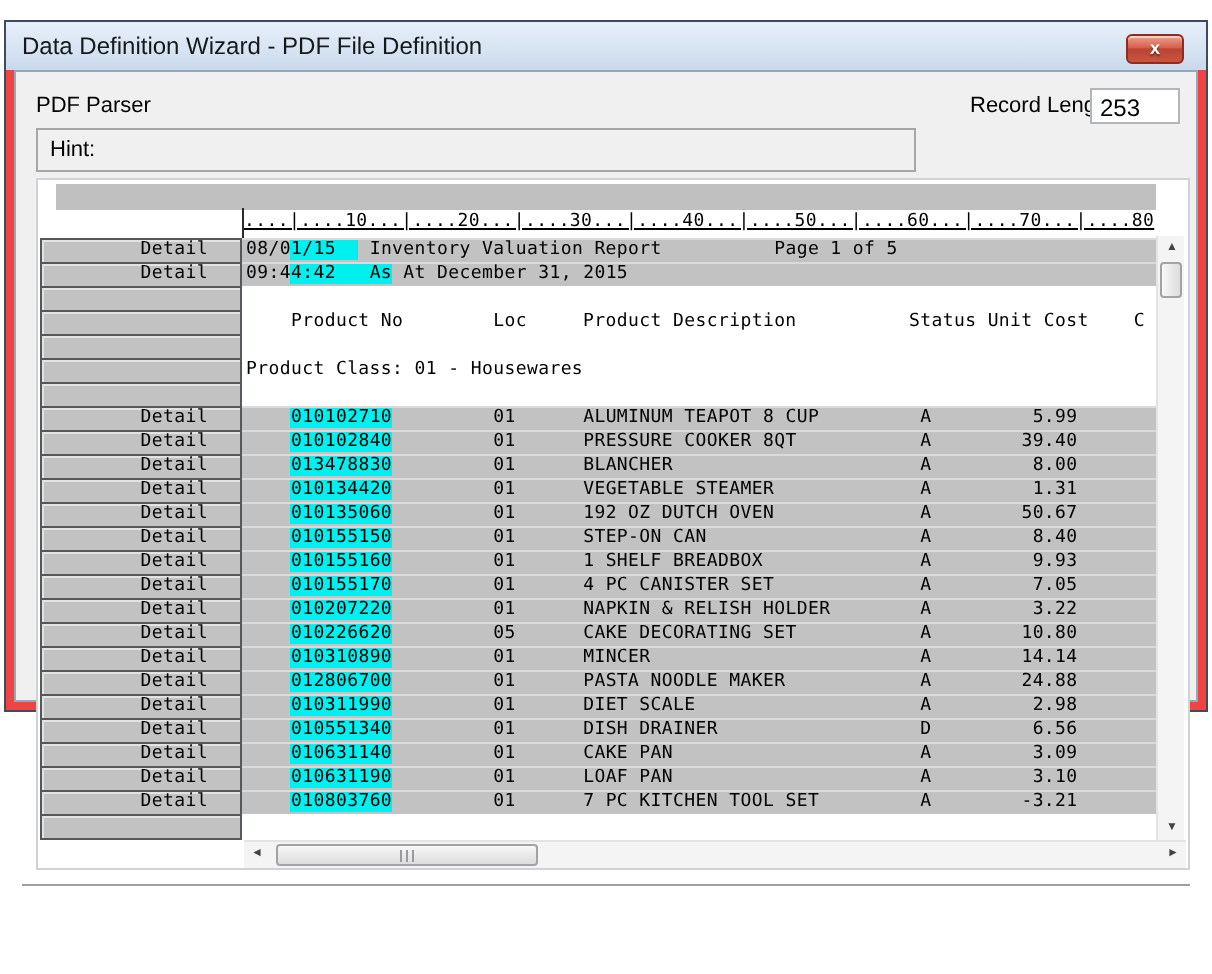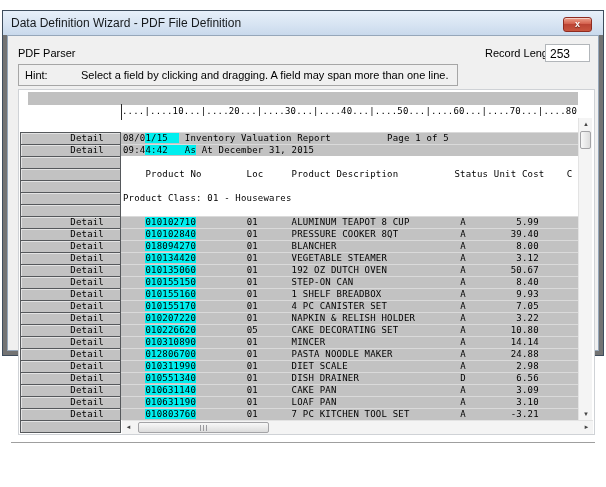--- a/index.html
+++ b/index.html
@@ -1,19 +1,19 @@
 <!DOCTYPE html>
 <html><head>
 <meta charset="utf-8">
 <style>
   html,body{margin:0;padding:0;background:#ffffff;width:606px;height:487px;overflow:hidden;
     font-family:"Liberation Sans",sans-serif;-webkit-font-smoothing:antialiased;}
   *{box-sizing:border-box;}
   .window{position:absolute;left:2px;top:10px;width:602px;height:346px;
-    border:1px solid #3e4d5d;background:#737373;}
+    border:1px solid #3e4d5d;background:#ef4444;}
   .titlebar{position:absolute;left:0;top:0;right:0;height:24px;
     background:linear-gradient(#e7f0fa,#d6e3f2 60%,#c9d9ec);}
   .title{position:absolute;left:8px;top:5px;font-size:12px;color:#15191c;white-space:nowrap;}
   .close-btn{position:absolute;right:11px;top:6px;width:29px;height:15px;border:1px solid #8f2b20;border-radius:3px;
     background:linear-gradient(#eda28c,#d4604d 45%,#bb4434 50%,#c8553f);
     box-shadow:inset 0 1px 0 rgba(255,255,255,.5);text-align:center;}
   .close-btn span{font-size:9px;font-weight:bold;color:#fff;line-height:13px;display:block;
     text-shadow:0 1px 1px rgba(0,0,0,.45);}
   .client{position:absolute;left:4px;right:4px;top:24px;bottom:4px;background:#f0f0f0;
     border:1px solid #96a7ba;}
@@ -24,23 +24,23 @@
   .combo .arr{position:absolute;right:4px;top:3px;font-size:7px;color:#333;}
   .rl-input{position:absolute;left:537px;top:8px;width:45px;height:18px;background:#fff;
     border:1px solid #b2b6ba;font-size:12px;padding:2px 0 0 4px;color:#000;}
   .hint-box{position:absolute;left:10px;top:28px;width:440px;height:22px;border:1px solid #a6a6a6;background:#f0f0f0;}
   .hint-box .h1{position:absolute;left:6px;top:4px;font-size:11px;}
   .hint-box .h2{position:absolute;left:62px;top:4px;font-size:11px;white-space:nowrap;}
   
   .grid{position:absolute;left:10px;top:53px;width:577px;height:346px;background:#fff;border:1px solid #cfd2d6;}
   .mono{font-family:"DejaVu Sans Mono",monospace;font-size:9px;letter-spacing:0.2px;color:#000;}
   .strip{position:absolute;left:9px;top:2px;width:550px;height:13px;background:#c0c0c0;}
-  .ruler{position:absolute;left:103px;top:15px;height:13px;margin:0;line-height:13px;white-space:pre;overflow:hidden;width:456px;}
+  .ruler{position:absolute;left:103px;top:15px;height:13px;margin:0;line-height:13px;white-space:pre;overflow:hidden;width:456px;text-decoration:underline;}
   .vline{position:absolute;left:102px;top:14px;width:1px;height:16px;background:#2a2a2a;}
-  .rows{position:absolute;left:1px;top:42px;width:573px;height:300px;}
+  .rows{position:absolute;left:1px;top:29px;width:573px;height:300px;}
   .grow{position:absolute;left:0;width:573px;height:12px;}
   .rlabel{position:absolute;left:0;top:0;width:101px;height:13px;background:#c2c2c2;
     border:1px solid #55585b;box-shadow:inset 1px 1px 0 rgba(255,255,255,.55);
     font-family:"DejaVu Sans Mono",monospace;font-size:9px;letter-spacing:0.2px;
     text-align:right;padding-right:16px;line-height:11px;color:#000;}
   .rcontent{position:absolute;left:101px;top:0;width:458px;height:12px;margin:0;
     line-height:12px;white-space:pre;overflow:hidden;padding-left:2px;}
   .grow.shade .rcontent{background:#c2c2c2;box-shadow:inset 0 1px 0 rgba(255,255,255,.4);}
   .hl{background:#00efef;}
   
@@ -75,21 +75,20 @@
     </div>
   </div>
   <div class="client">
 
     <span class="lbl" style="left:10px;top:11px;">PDF Parser</span>
     <span class="lbl" style="left:477px;top:11px;">Record Length</span>
     <div class="rl-input">253</div>
 
     <div class="hint-box">
       <span class="h1">Hint:</span>
-      <span class="h2">Select a field by clicking and dragging. A field may span more than one line.</span>
     </div>
 
     <div class="grid">
       <div class="strip"></div>
       <pre class="ruler mono">....|....10...|....20...|....30...|....40...|....50...|....60...|....70...|....80</pre>
       <div class="vline"></div>
       <div class="rows" id="rows">
           <div class="grow shade" style="top: 0px;">
             <div class="rlabel">Detail</div>
             <pre class="rcontent mono"><span>08/0</span><span class="hl">1/15  </span><span> Inventory Valuation Report          Page 1 of 5</span></pre>
@@ -121,25 +120,25 @@
           <div class="grow shade" style="top: 84px;">
             <div class="rlabel">Detail</div>
             <pre class="rcontent mono"><span>    </span><span class="hl">010102710</span><span>         01      ALUMINUM TEAPOT 8 CUP         A         5.99</span></pre>
           </div>
           <div class="grow shade" style="top: 96px;">
             <div class="rlabel">Detail</div>
             <pre class="rcontent mono"><span>    </span><span class="hl">010102840</span><span>         01      PRESSURE COOKER 8QT           A        39.40</span></pre>
           </div>
           <div class="grow shade" style="top: 108px;">
             <div class="rlabel">Detail</div>
-            <pre class="rcontent mono"><span>    </span><span class="hl">018094270</span><span>         01      BLANCHER                      A         8.00</span></pre>
+            <pre class="rcontent mono"><span>    </span><span class="hl">013478830</span><span>         01      BLANCHER                      A         8.00</span></pre>
           </div>
           <div class="grow shade" style="top: 120px;">
             <div class="rlabel">Detail</div>
-            <pre class="rcontent mono"><span>    </span><span class="hl">010134420</span><span>         01      VEGETABLE STEAMER             A         3.12</span></pre>
+            <pre class="rcontent mono"><span>    </span><span class="hl">010134420</span><span>         01      VEGETABLE STEAMER             A         1.31</span></pre>
           </div>
           <div class="grow shade" style="top: 132px;">
             <div class="rlabel">Detail</div>
             <pre class="rcontent mono"><span>    </span><span class="hl">010135060</span><span>         01      192 OZ DUTCH OVEN             A        50.67</span></pre>
           </div>
           <div class="grow shade" style="top: 144px;">
             <div class="rlabel">Detail</div>
             <pre class="rcontent mono"><span>    </span><span class="hl">010155150</span><span>         01      STEP-ON CAN                   A         8.40</span></pre>
           </div>
           <div class="grow shade" style="top: 156px;">

